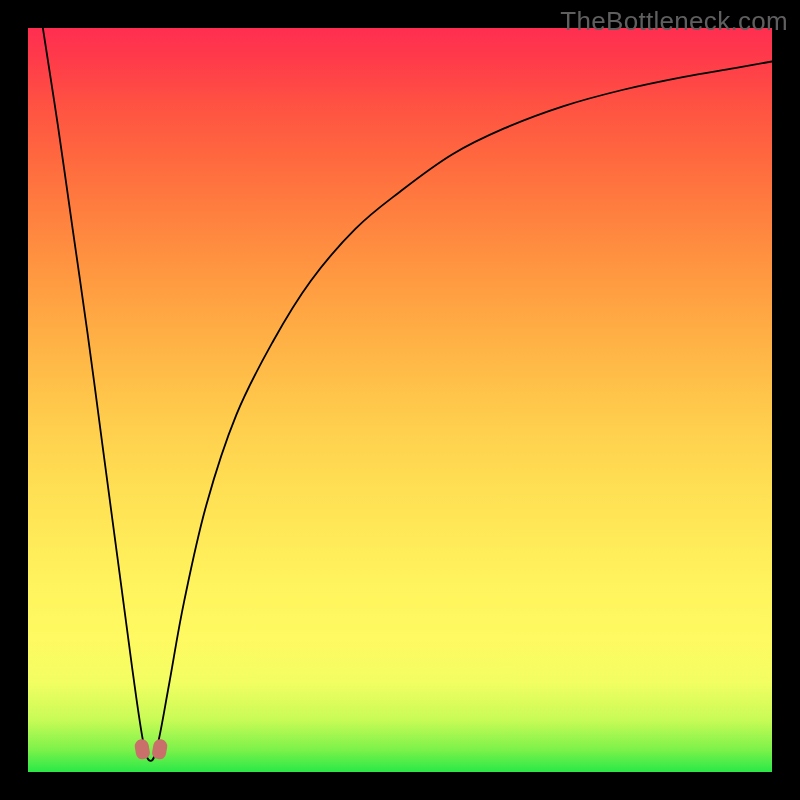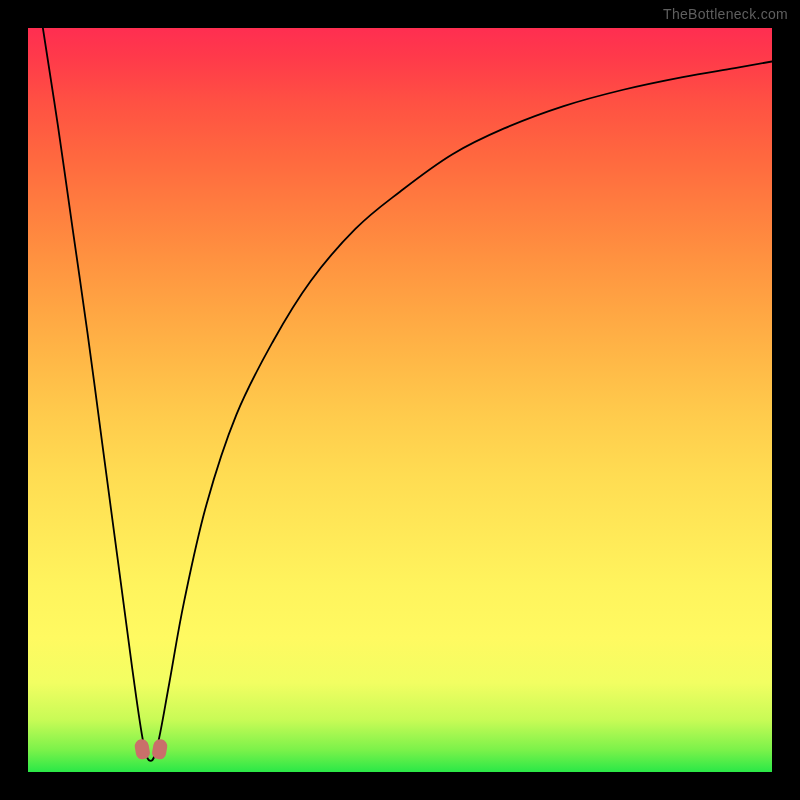--- a/index.html
+++ b/index.html
@@ -35,21 +35,21 @@
       #ff5143 90%,
       #ff3a4a 96%,
       #ff2e51 100%
     );
   }
   .watermark {
     position: absolute;
     top: 6px;
     right: 12px;
     color: #5f5f5f;
-    font-size: 14px;
+    font-size: 26px;
     font-weight: 500;
     letter-spacing: 0.3px;
     z-index: 20;
   }
   svg.curve {
     position: absolute;
     left: 0;
     top: 0;
     width: 744px;
     height: 744px;

